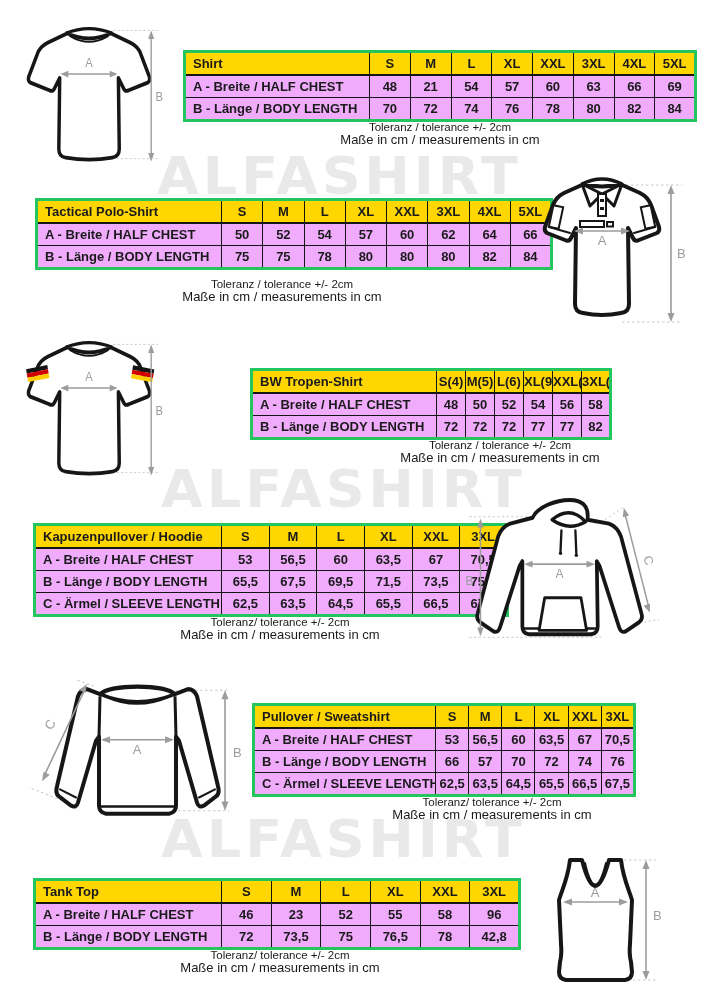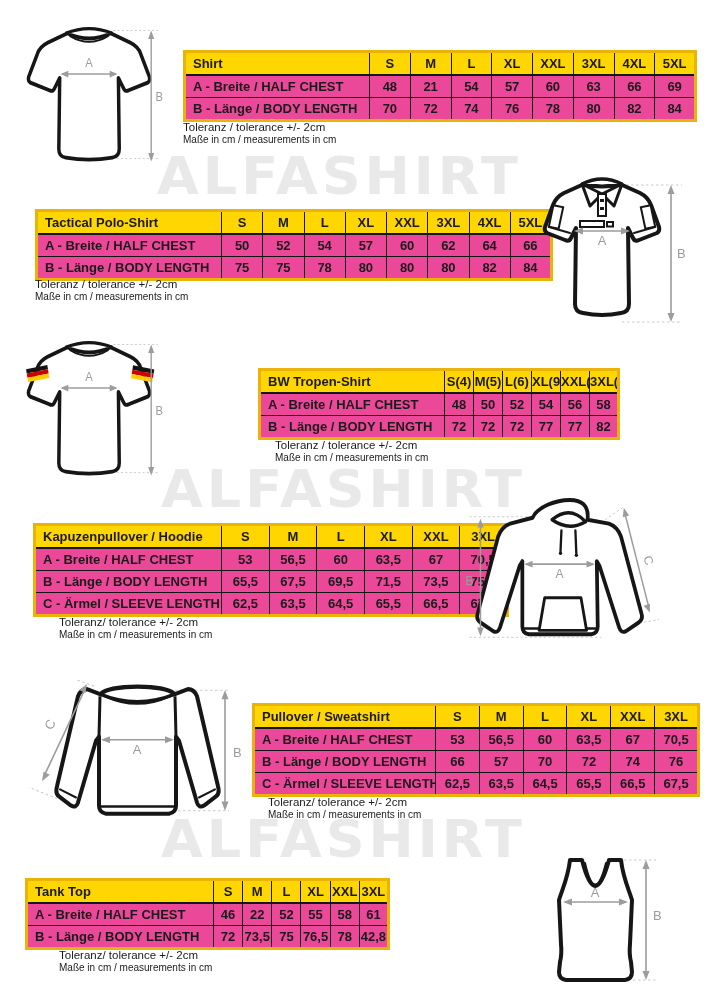--- a/index.html
+++ b/index.html
@@ -2,29 +2,29 @@
 <html style="--yellow: #ffd600; --wm: #e9e9e9;"><head>
 <meta charset="utf-8">
 <style>
   html,body{margin:0;padding:0;background:#fff}
   .page{position:relative;width:708px;height:1000px;background:#fff;overflow:hidden;
         font-family:"Liberation Sans",sans-serif;color:#1a1a1a}
   .wm{position:absolute;z-index:0;font-family:"DejaVu Sans",sans-serif;font-weight:bold;
       font-size:54px;letter-spacing:4px;color:var(--wm,#e9e9e9);white-space:nowrap;
       transform:scaleY(0.95);transform-origin:left top;user-select:none}
   .tblwrap{position:absolute;z-index:1}
-  table.sizes{width:100%;border-collapse:collapse;table-layout:fixed;background:#ec4899;
-      border:3px solid #eab308}
+  table.sizes{width:100%;border-collapse:collapse;table-layout:fixed;background:#f0abfc;
+      border:3px solid #22c55e}
   table.sizes th,table.sizes td{border:1px solid #151515;height:21px;line-height:21px;
       font-size:13px;font-weight:bold;text-align:center;padding:0;white-space:nowrap;overflow:hidden}
   table.sizes thead th{background:var(--yellow,#ffd600);border-bottom:2.5px solid #151515}
   table.sizes th.title,table.sizes td.lbl{text-align:left;padding-left:7px}
-  .tol{position:absolute;z-index:1;color:#1a1a1a}
+  .tol{position:absolute;z-index:1;text-align:center;color:#1a1a1a}
   .tol1{font-size:11.5px;line-height:14px}
-  .tol2{font-size:10px;line-height:12px}
+  .tol2{font-size:13px;line-height:12px}
   svg.draw{position:absolute;z-index:2;overflow:visible}
   .garment{fill:#fff;stroke:#161616;stroke-width:4;stroke-linejoin:round;stroke-linecap:round}
   .g35{fill:#fff;stroke:#161616;stroke-width:3.5;stroke-linejoin:round}
   .g3{fill:#fff;stroke:#161616;stroke-width:3;stroke-linejoin:round}
   .g25{fill:none;stroke:#161616;stroke-width:2.5;stroke-linecap:round}
   .g2{fill:none;stroke:#161616;stroke-width:2;stroke-linecap:round}
   .r2{fill:#fff;stroke:#161616;stroke-width:2}
   .btn{fill:#161616}
   .arr line{stroke:#9c9c9c;stroke-width:1.6}
   .arr polygon{fill:#9c9c9c}
@@ -109,21 +109,21 @@
             <td class="val">84</td>
           </tr>
         </tbody>
       </table>
     </div>
   <div class="tol" style="left:183px;top:120px;width:514px">
     <div class="tol1">Toleranz / tolerance +/- 2cm</div>
     <div class="tol2">Maße in cm / measurements in cm</div>
   </div>
 
-  <div class="tblwrap" style="left:35px;top:209px;width:518px">
+  <div class="tblwrap" style="left:35px;top:198px;width:518px">
       <table class="sizes">
         <colgroup>
           <col style="width: 185px;">
           <col>
           <col>
           <col>
           <col>
           <col>
           <col>
           <col>
@@ -228,21 +228,21 @@
         <polygon points="113,57 104,53.5 104,60.5"></polygon>
     </g>
     <text class="dim" x="80" y="50" text-anchor="middle">A</text>
     <g class="arr">
       <line x1="152" y1="16" x2="152" y2="144"></line>
       <polygon points="152,11 148.5,20 155.5,20"></polygon>
         <polygon points="152,149 148.5,140 155.5,140"></polygon>
     </g>
     <text class="dim" x="157" y="85">B</text>
   </svg>
-  <div class="tblwrap" style="left:258px;top:368px;width:362px">
+  <div class="tblwrap" style="left:250px;top:368px;width:362px">
       <table class="sizes">
         <colgroup>
           <col style="width: 185px;">
           <col>
           <col>
           <col>
           <col>
           <col>
           <col>
         </colgroup>
@@ -399,21 +399,21 @@
         <polygon points="210,131 206.5,122 213.5,122"></polygon>
     </g>
     <text class="dim" x="218" y="78">B</text>
     <g class="arr">
       <line x1="70" y1="11" x2="29" y2="97"></line>
       <polygon points="72,6 64.2,11.8 70.5,14.8"></polygon>
         <polygon points="27,102 28.5,92.5 34.8,95.5"></polygon>
     </g>
     <text class="dim" x="37" y="52" transform="rotate(-64 37 52)">C</text>
   </svg>
-  <div class="tblwrap" style="left:252px;top:703px;width:448px">
+  <div class="tblwrap" style="left:252px;top:703px;width:384px">
       <table class="sizes">
         <colgroup>
           <col style="width: 182px;">
           <col>
           <col>
           <col>
           <col>
           <col>
           <col>
         </colgroup>
@@ -457,21 +457,21 @@
             <td class="val">67,5</td>
           </tr>
         </tbody>
       </table>
     </div>
   <div class="tol" style="left:268px;top:795px;width:448px">
     <div class="tol1">Toleranz/ tolerance +/- 2cm</div>
     <div class="tol2">Maße in cm / measurements in cm</div>
   </div>
 
-  <div class="tblwrap" style="left:25px;top:878px;width:365px">
+  <div class="tblwrap" style="left:33px;top:878px;width:488px">
       <table class="sizes">
         <colgroup>
           <col style="width: 187px;">
           <col>
           <col>
           <col>
           <col>
           <col>
           <col>
         </colgroup>
@@ -483,25 +483,25 @@
             <th class="size">L</th>
             <th class="size">XL</th>
             <th class="size">XXL</th>
             <th class="size">3XL</th>
           </tr>
         </thead>
         <tbody>
           <tr>
             <td class="lbl">A -  Breite / HALF CHEST</td>
             <td class="val">46</td>
-            <td class="val">22</td>
+            <td class="val">23</td>
             <td class="val">52</td>
             <td class="val">55</td>
             <td class="val">58</td>
-            <td class="val">61</td>
+            <td class="val">96</td>
           </tr>
           <tr>
             <td class="lbl">B -  Länge / BODY LENGTH</td>
             <td class="val">72</td>
             <td class="val">73,5</td>
             <td class="val">75</td>
             <td class="val">76,5</td>
             <td class="val">78</td>
             <td class="val">42,8</td>
           </tr>

